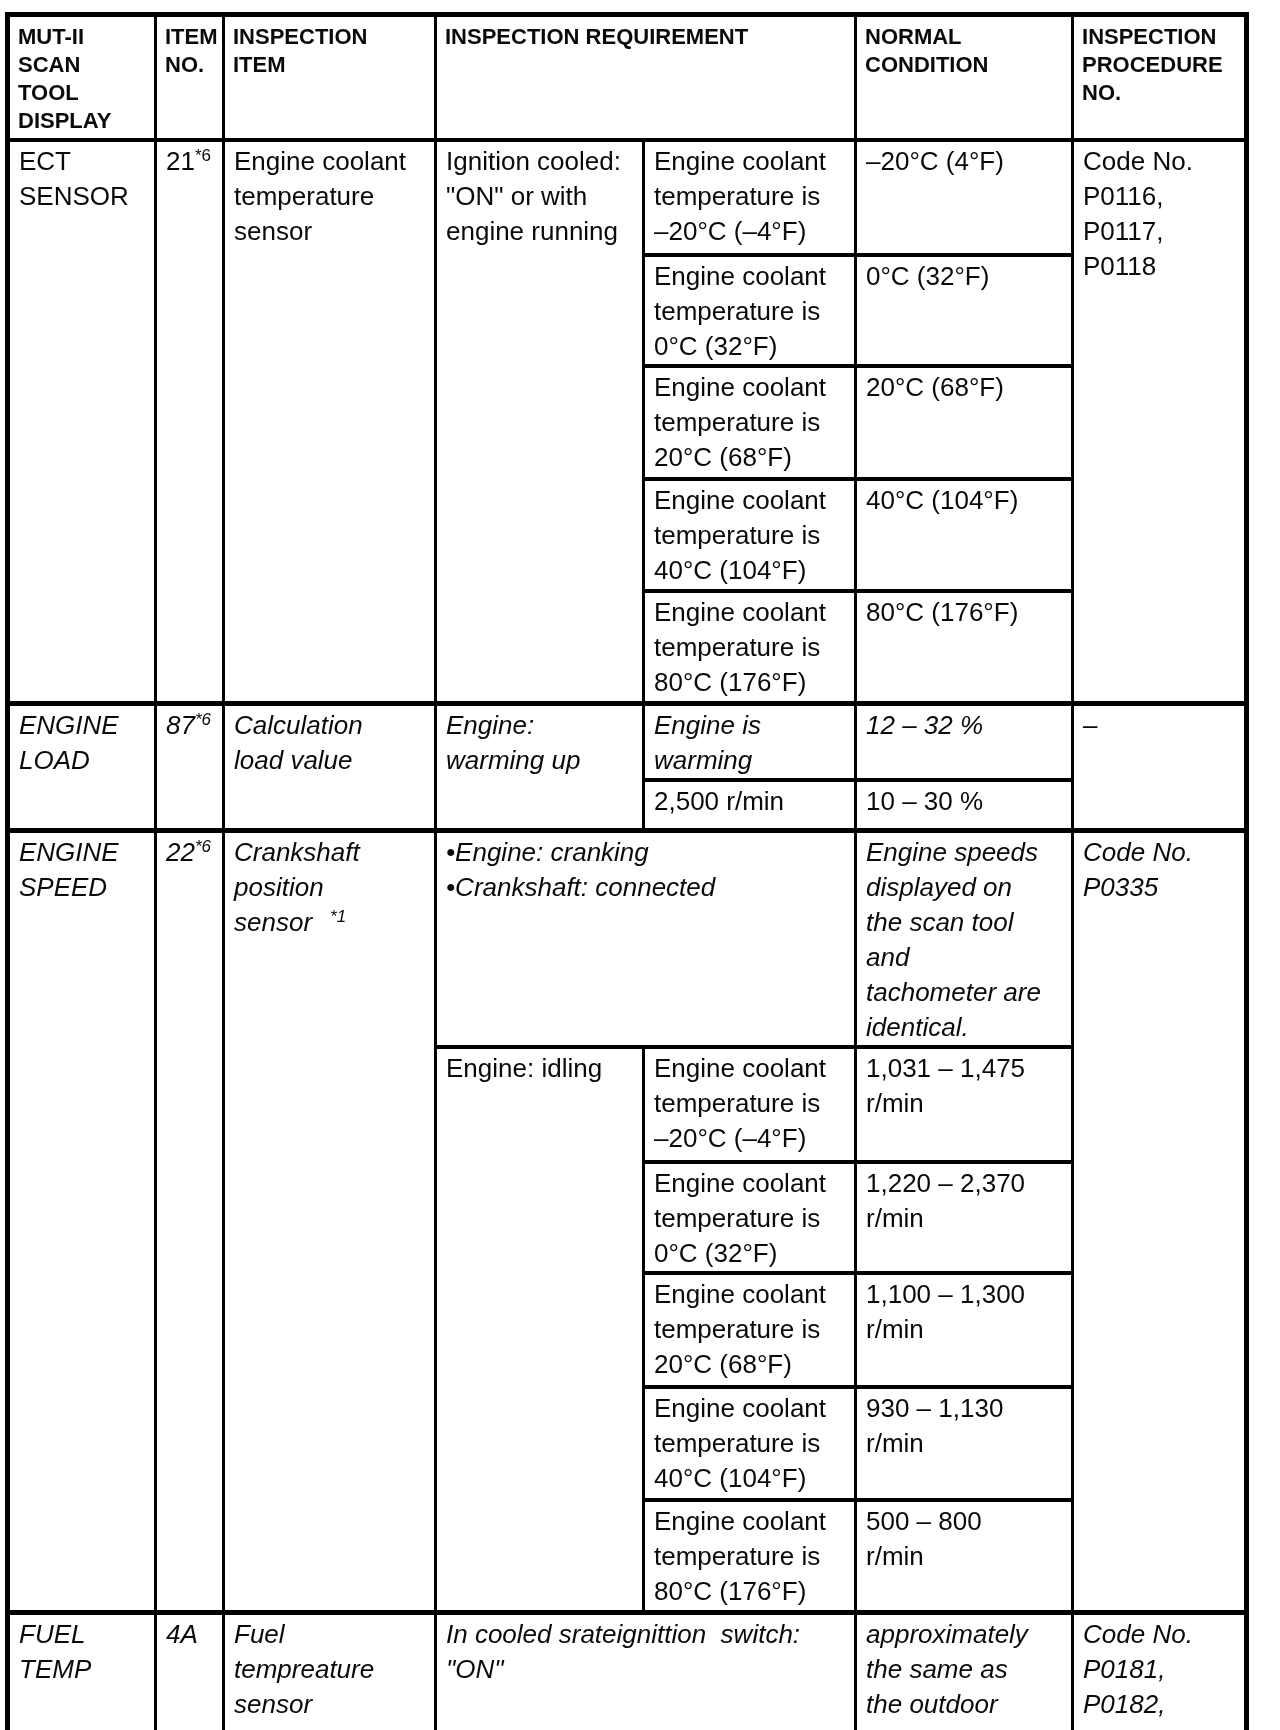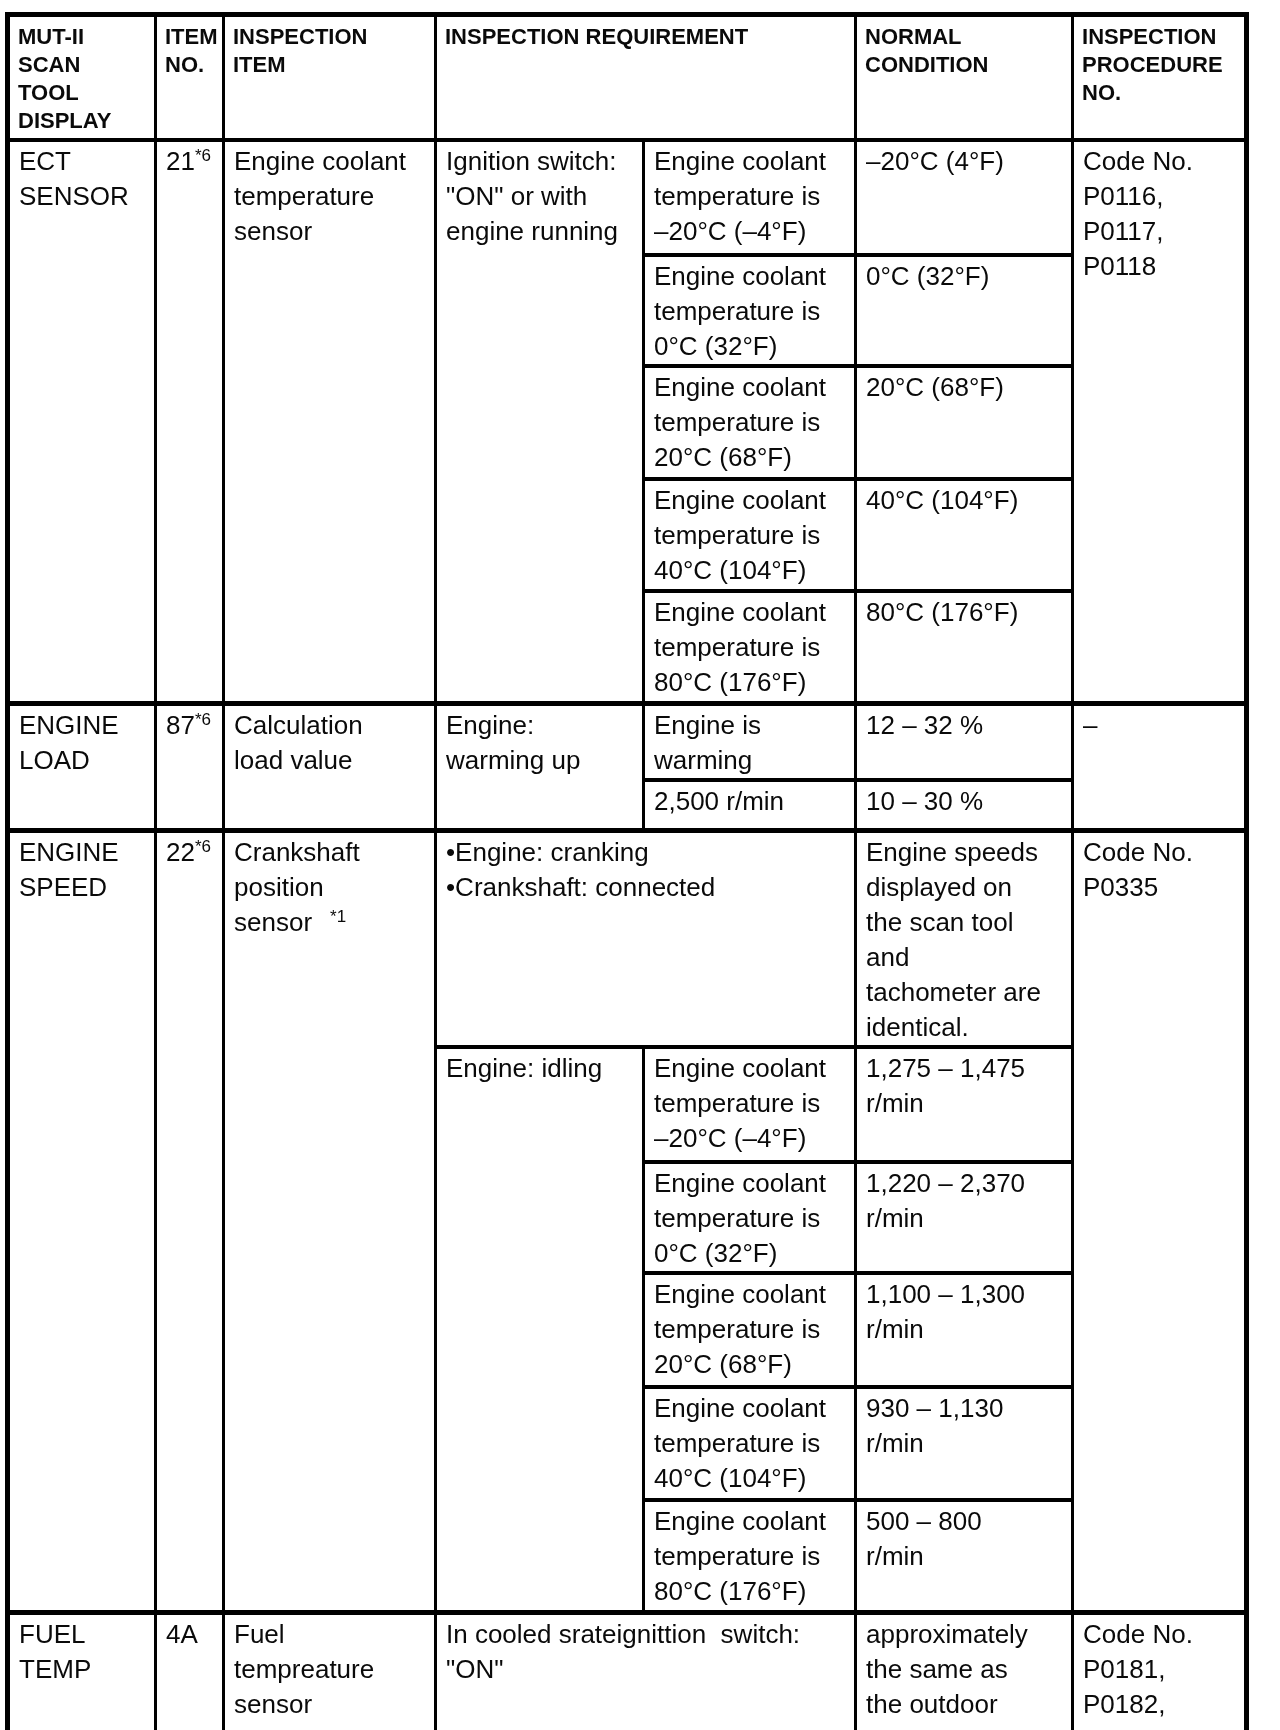--- a/index.html
+++ b/index.html
@@ -18,21 +18,21 @@
     white-space:pre-wrap;overflow:hidden;
   }
   th{
     font-size:22px;line-height:28px;font-weight:bold;
     padding:6px 4px 0 8px;
   }
   td{
     font-size:26px;line-height:35px;font-weight:normal;
     padding:2px 4px 0 9px;
   }
-  tr.sec > td{border-top-width:5px;}
+  tr.sec > td{border-top-width:5px;font-style:italic;}
   .sup{font-size:17px;position:relative;top:-9px;font-weight:normal;}
   .star1{margin-left:18px;}
 </style>
 </head>
 <body>
 
 <table class="insp">
   <colgroup>
     <col style="width:148px">
       <col style="width:68px">
@@ -61,21 +61,21 @@
 NO.</th>
   </tr>
 
   <tr style="height:115px">
     <td rowspan="5">ECT
 SENSOR</td>
     <td rowspan="5"><span>21</span><span class="sup">*6</span></td>
     <td rowspan="5">Engine coolant
 temperature
 sensor</td>
-    <td rowspan="5">Ignition switch:
+    <td rowspan="5">Ignition cooled:
 "ON" or with
 engine running</td>
     <td>Engine coolant
 temperature is
 –20°C (–4°F)</td>
     <td>–20°C (4°F)</td>
     <td rowspan="5">Code No.
 P0116,
 P0117,
 P0118</td>
@@ -138,21 +138,21 @@
 tachometer are
 identical.</td>
     <td rowspan="6">Code No.
 P0335</td>
   </tr>
   <tr style="height:115px">
     <td rowspan="5">Engine: idling</td>
     <td>Engine coolant
 temperature is
 –20°C (–4°F)</td>
-    <td>1,275 – 1,475
+    <td>1,031 – 1,475
 r/min</td>
   </tr>
   <tr style="height:110px">
     <td>Engine coolant
 temperature is
 0°C (32°F)</td>
     <td>1,220 – 2,370
 r/min</td>
   </tr>
   <tr style="height:114px">

